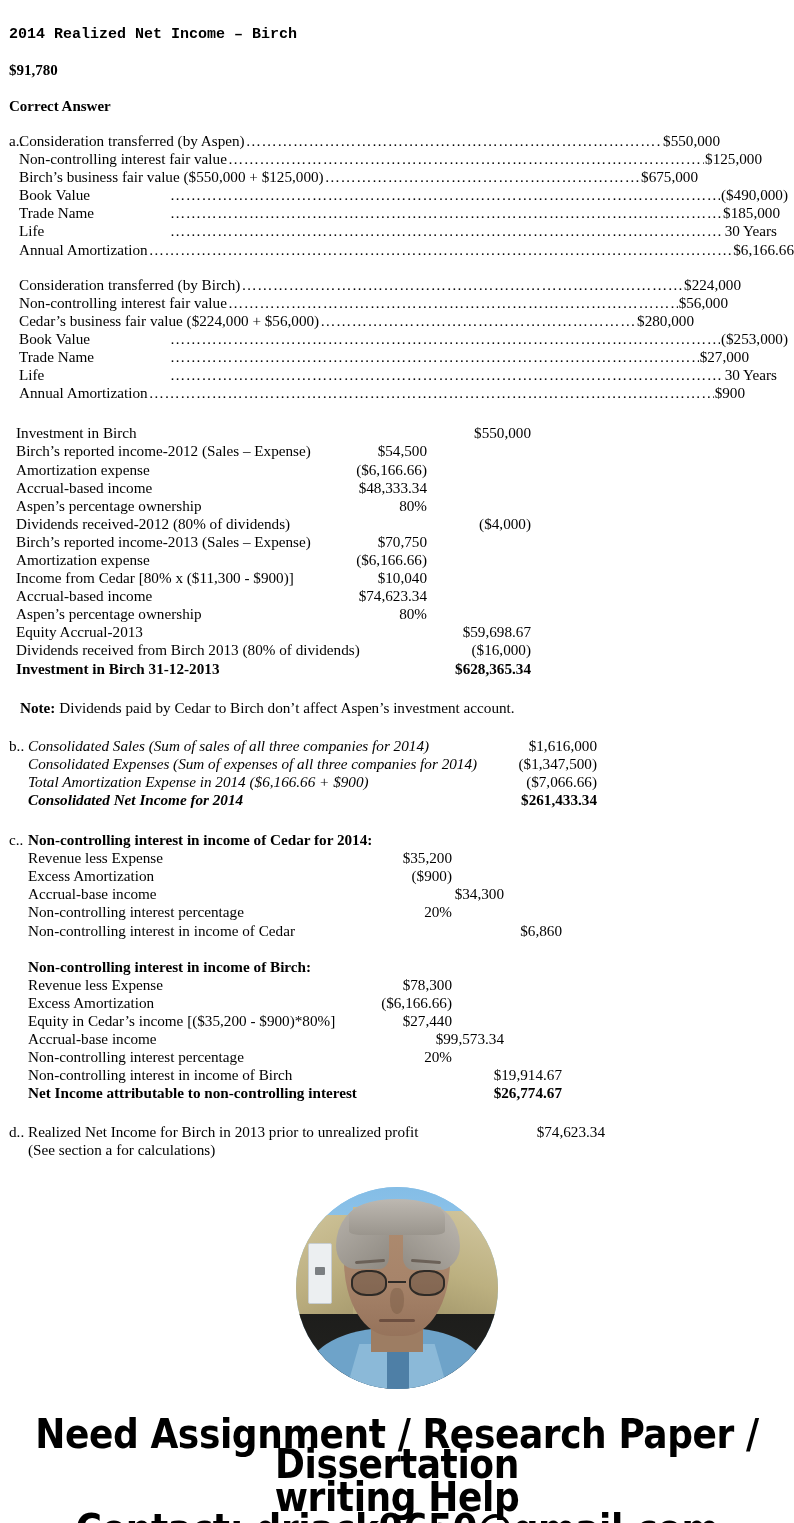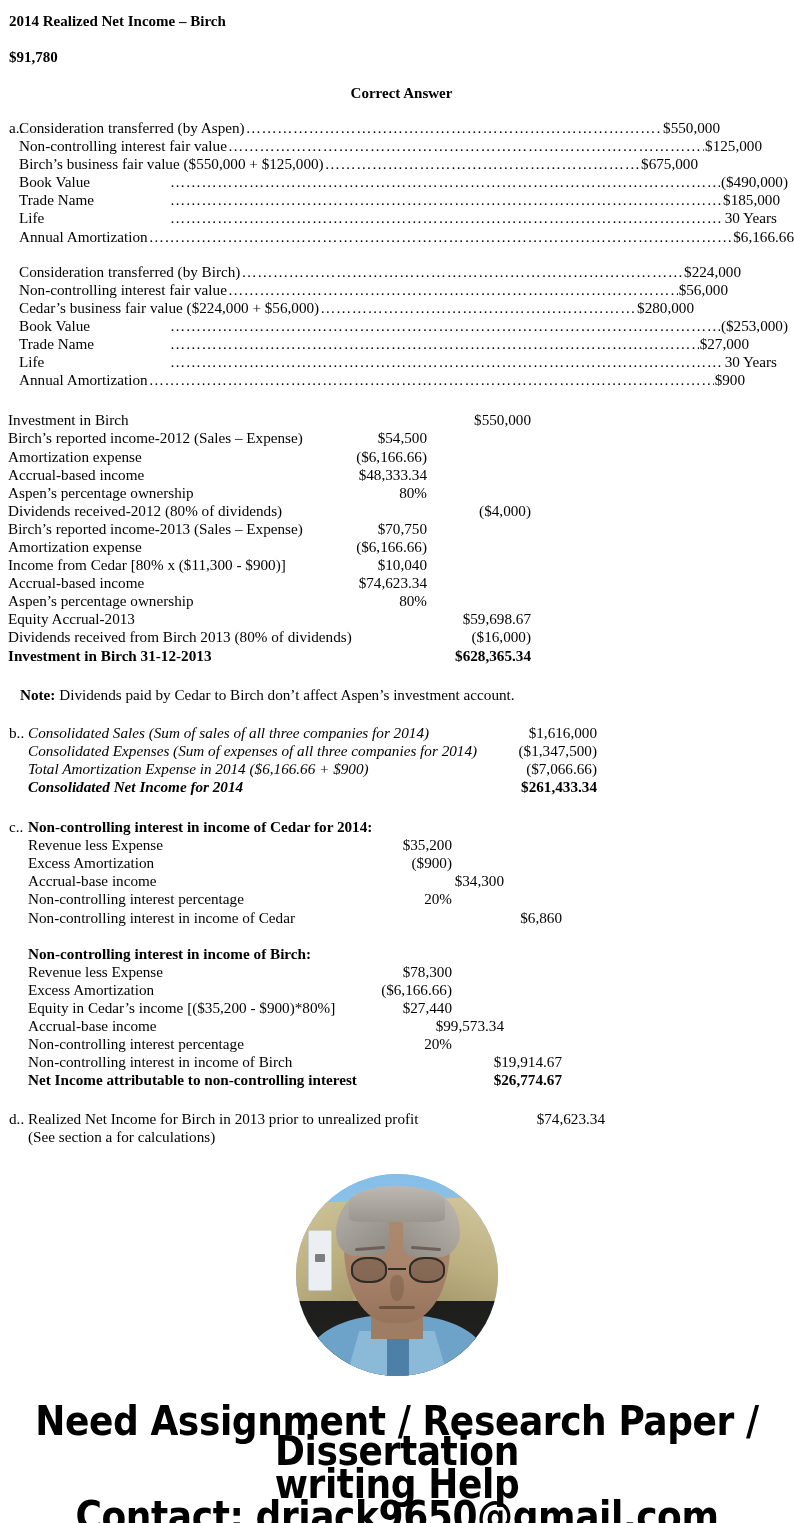--- a/index.html
+++ b/index.html
@@ -19,23 +19,23 @@
   .page { position: relative; width: 794px; padding: 0; }
 
   
   .hdr {
     font-weight: bold;
     font-size: 15px;
     line-height: 1;
     margin: 0;
     padding-left: 9px;
   }
-  .hdr-title { padding-top: 14px; }
+  .hdr-title { padding-top: 27px; font-family: Liberation Mono, monospace; }
   .hdr-amount { padding-top: 21px; }
-  .hdr-correct { padding-top: 21px; text-align: center; }
+  .hdr-correct { padding-top: 21px; }
 
   
   .leadblock { margin-top: 18px; }
   .leadblock.second { margin-top: 17px; }
   .leadrow {
     display: flex;
     align-items: baseline;
     font-size: 15.2px;
     line-height: 18.1px;
     white-space: nowrap;
@@ -66,21 +66,21 @@
 
   
   .ledger { margin-top: 22px; }
   .lrow {
     position: relative;
     height: 18.1px;
     font-size: 15.2px;
     line-height: 18.1px;
     white-space: nowrap;
   }
-  .lrow .lname { position: absolute; left: 8px; top: 0; }
+  .lrow .lname { position: absolute; left: 16px; top: 0; }
   .lrow .c1 { position: absolute; left: 0; width: 427px; text-align: right; top: 0; }
   .lrow .c2 { position: absolute; left: 0; width: 531px; text-align: right; top: 0; }
   .lrow.bold, .lrow.bold .c1, .lrow.bold .c2, .lrow.bold .lname { font-weight: bold; }
 
   
   .noteline {
     margin-top: 21px;
     padding-left: 20px;
     font-size: 15.2px;
     line-height: 18.1px;

